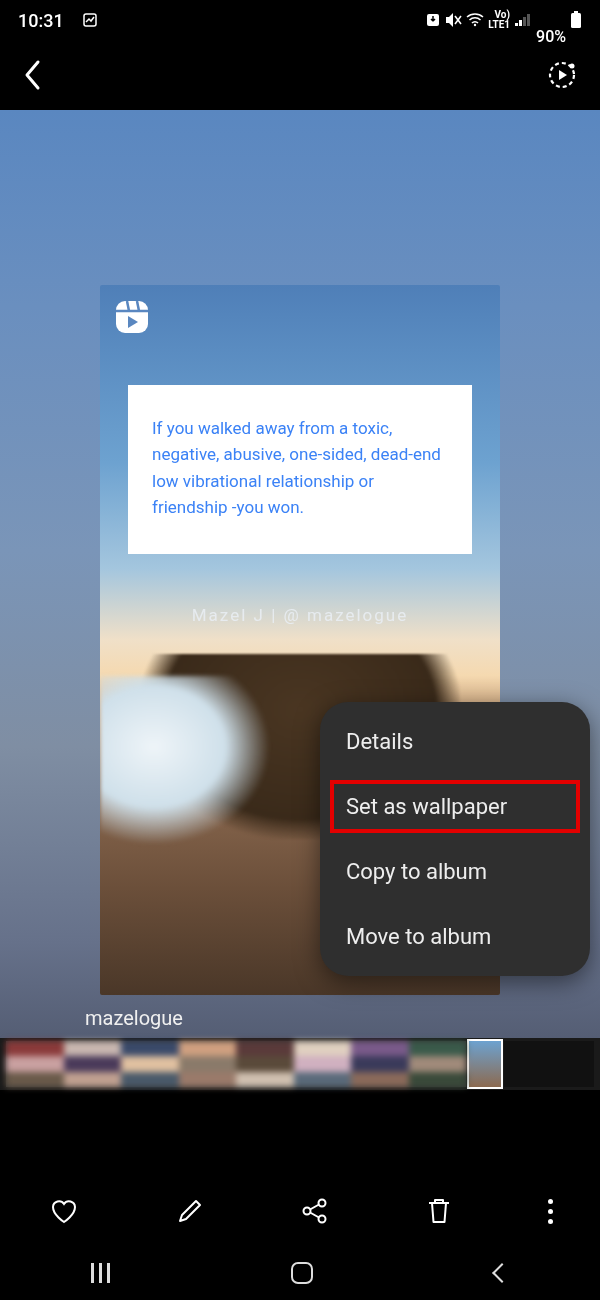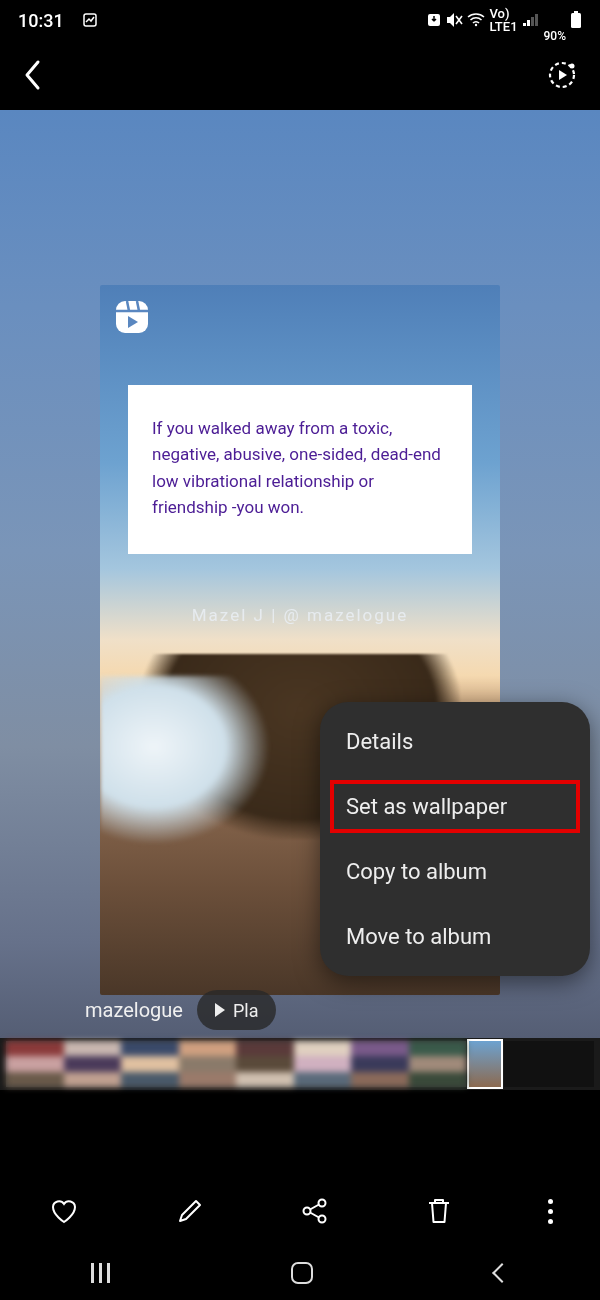--- a/index.html
+++ b/index.html
@@ -2,35 +2,35 @@
 <html><head>
 <meta charset="utf-8">
 <style>
   * { margin: 0; padding: 0; box-sizing: border-box; font-family: -apple-system, Roboto, "Segoe UI", sans-serif; }
   html, body { width: 600px; height: 1300px; background: #000; overflow: hidden; color: #fff; }
 
   
   .status-bar { height: 40px; display: flex; align-items: center; justify-content: space-between; padding: 0 18px; font-size: 18px; font-weight: 500; }
   .status-left { display: flex; align-items: center; gap: 18px; }
   .status-right { display: flex; align-items: center; gap: 4px; font-size: 14px; }
-  .status-right .pct { font-size: 12px; margin-top: 32px; }
+  .status-right .pct { font-size: 16px; margin-top: 32px; }
   .stat-icon { display:inline-flex; }
 
   
   .top-bar { height: 70px; display: flex; align-items: center; justify-content: space-between; padding: 0 22px; }
   .back-chevron svg, .motion-icon svg { display:block; }
 
   
   .viewer { position: relative; height: 980px; background: linear-gradient(to bottom, #5a87c0 0%, #6a8fbf 20%, #7a95b8 45%, #7f8ea3 65%, #66718a 85%, #4b5368 100%); }
   .thumb { position: absolute; left: 100px; top: 175px; width: 400px; height: 710px; overflow: hidden; border-radius: 2px; }
   .thumb .sky { position:absolute; inset:0; background: linear-gradient(to bottom, #4f7fb8 0%, #6da2d0 25%, #a4c6de 40%, #f0e0c8 50%, #f5d9b0 55%, #cfa880 60%, #8c6a50 70%, #6b4f3a 85%, #4a3728 100%); }
   .thumb .rock { position:absolute; left:10%; right:10%; top:52%; height:26%; background: radial-gradient(ellipse at 50% 30%, #4a3622 0%, #3a2a1a 60%, transparent 72%); filter: blur(1px); }
   .thumb .wave { position:absolute; left:0; top:55%; width:45%; height:25%; background: radial-gradient(ellipse at 30% 40%, #eef4f8 0%, #cfe0ea 40%, transparent 65%); filter: blur(2px); }
   .reels-badge { position:absolute; top:14px; left:14px; width:36px; height:36px; }
-  .quote-card { position:absolute; top:100px; left:28px; right:28px; background:#fff; color:#4c1d95; padding:30px 24px 34px; font-size:17px; line-height:1.55; }
+  .quote-card { position:absolute; top:100px; left:28px; right:28px; background:#fff; color:#3b82f6; padding:30px 24px 34px; font-size:17px; line-height:1.55; }
   .credit { position:absolute; top:320px; left:0; right:0; text-align:center; color:#e9eef3; font-size:17px; letter-spacing:2px; opacity:.9; }
 
   .caption-row { position:absolute; bottom:60px; left:0; right:0; display:flex; align-items:center; gap:14px; padding-left:85px; }
   .caption-row .name { font-size:20px; color:#f0f0f0; }
   .play-pill { background: rgba(40,40,40,.8); border-radius:24px; height:40px; display:flex; align-items:center; gap:8px; padding:0 18px; color:#eee; font-size:18px; }
   .play-pill .tri { width:0; height:0; border-left:10px solid #eee; border-top:7px solid transparent; border-bottom:7px solid transparent; }
 
   .strip { position:absolute; bottom:0; left:0; right:0; height:52px; background:#1a1a1a; display:flex; align-items:center; padding:3px 6px; gap:3px; }
   .strip .cell { flex:1; height:46px; background:#333; }
   .strip .cell.sel { outline:2px solid #fff; }
@@ -82,21 +82,21 @@
           <line x1="11" y1="4" x2="17" y2="12" stroke="#fff" stroke-width="1.5"></line>
           <line x1="17" y1="4" x2="11" y2="12" stroke="#fff" stroke-width="1.5"></line>
         </svg>
     </span>
     <span class="stat-icon">
       <svg width="18" height="14" viewBox="0 0 18 14">
           <path d="M1 4a12 12 0 0116 0M3.5 7a8 8 0 0111 0M6 10a4 4 0 016 0" stroke="#fff" stroke-width="1.5" fill="none"></path>
           <circle cx="9" cy="12" r="1.2" fill="#fff"></circle>
         </svg>
     </span>
-    <span style="font-size:13px; line-height:1; text-align:left;">
+    <span style="font-size:10px; line-height:1; text-align:right;font-weight:bold;">
       <span>Vo)</span><br><span>LTE1</span>
     </span>
     <span class="stat-icon">
       <svg width="18" height="14" viewBox="0 0 18 14">
           <rect x="1" y="10" width="3" height="3" fill="#fff"></rect>
           <rect x="5" y="7" width="3" height="6" fill="#fff"></rect>
           <rect x="9" y="4" width="3" height="9" fill="#555"></rect>
           <rect x="13" y="1" width="3" height="12" fill="#555"></rect>
         </svg>
     </span>
@@ -140,24 +140,20 @@
         </svg>
     </div>
     <div class="quote-card">
       <span>If you walked away from a toxic, negative, abusive, one-sided, dead-end low vibrational relationship or friendship -you won.</span>
     </div>
     <div class="credit">Mazel J | @ mazelogue</div>
   </div>
 
   <div class="caption-row">
     <span class="name">mazelogue</span>
-    <div class="play-pill">
-      <span class="tri"></span>
-      <span>Pla</span>
-    </div>
   </div>
 
   <div class="strip">
     <div class="cell">
       <div class="mosaic">
           <span style="background:#8a3a3a"></span>
           <span style="background:#c9b7b0"></span>
           <span style="background:#3a4a6a"></span>
           <span style="background:#d0a080"></span>
           <span style="background:#5a3a3a"></span>

